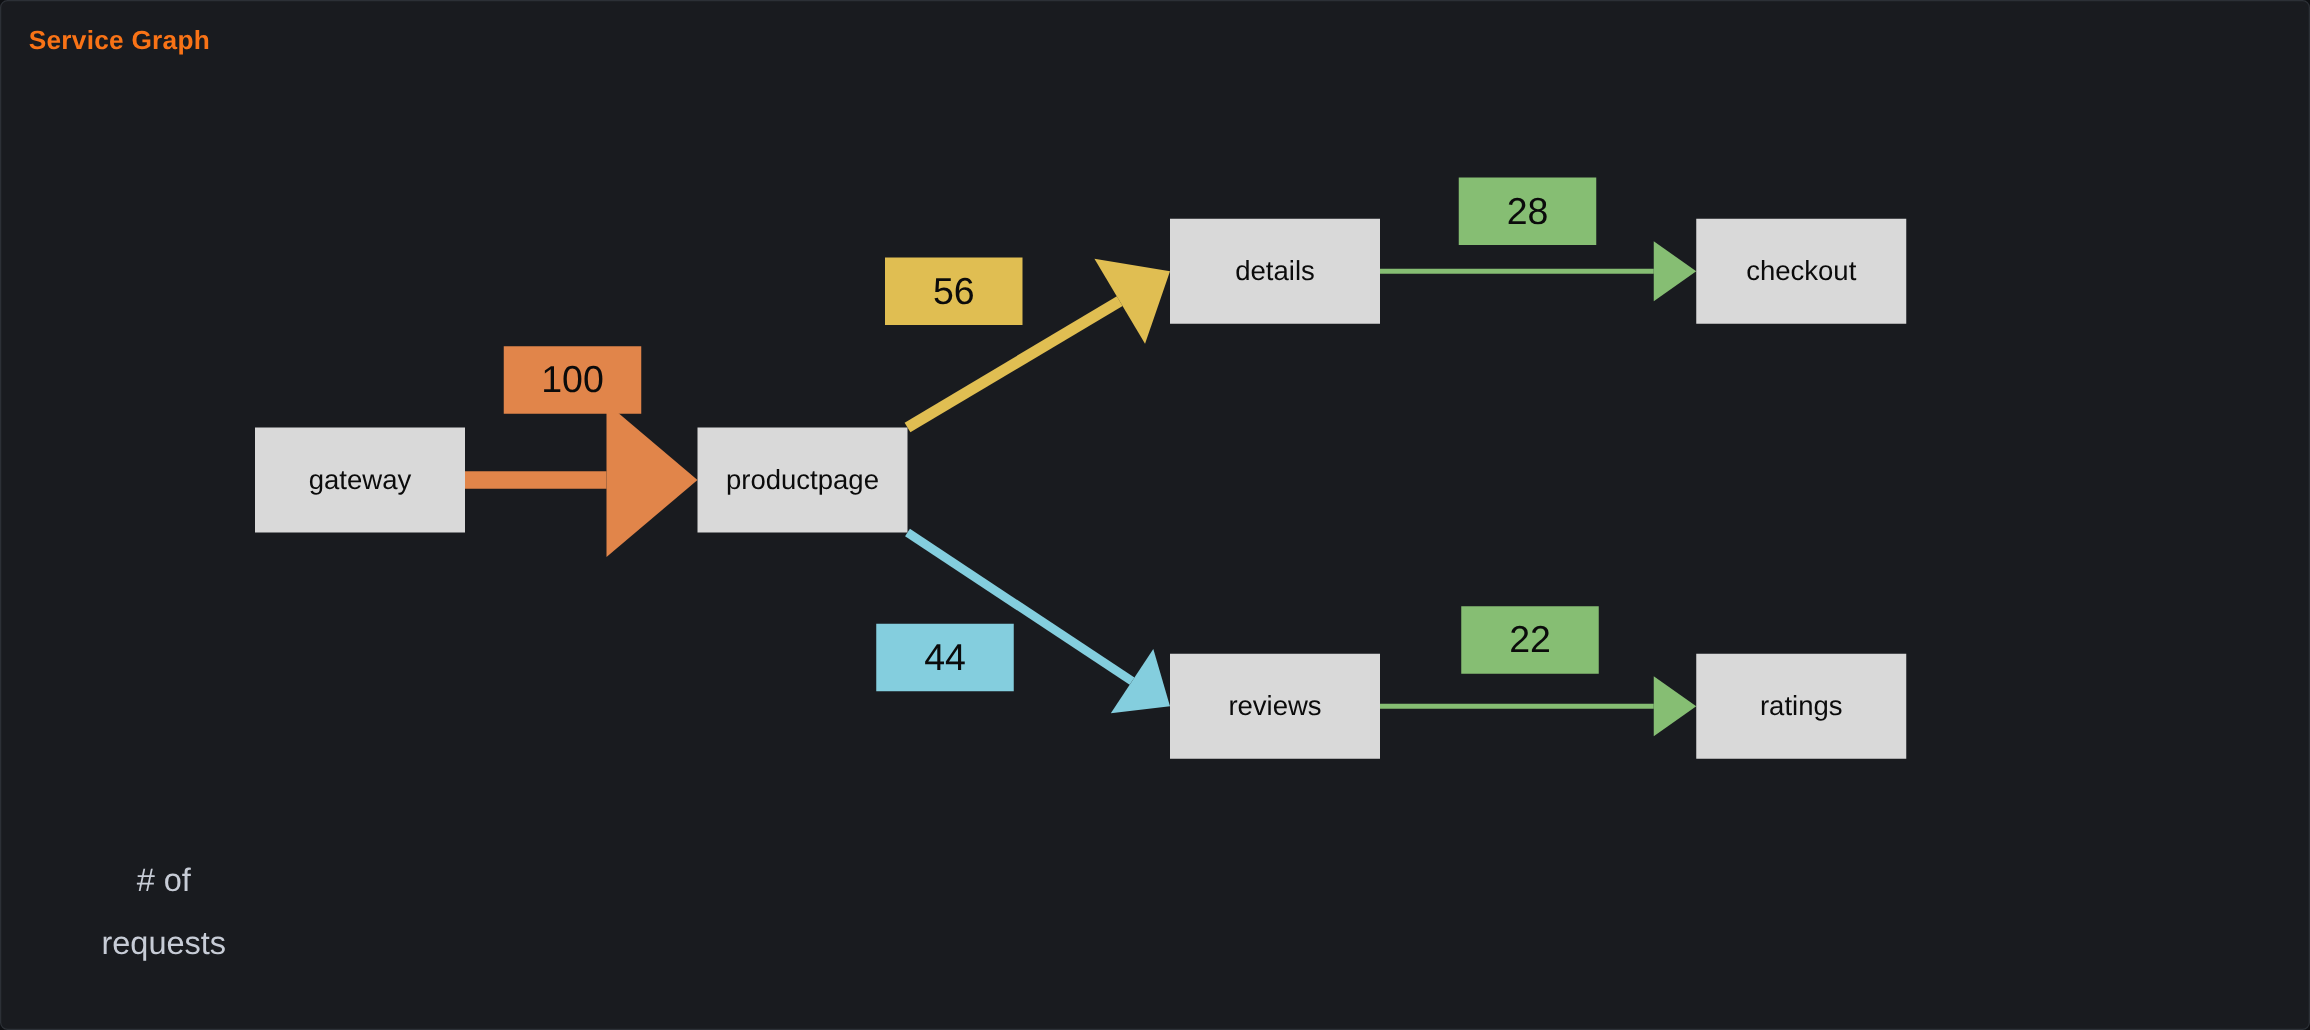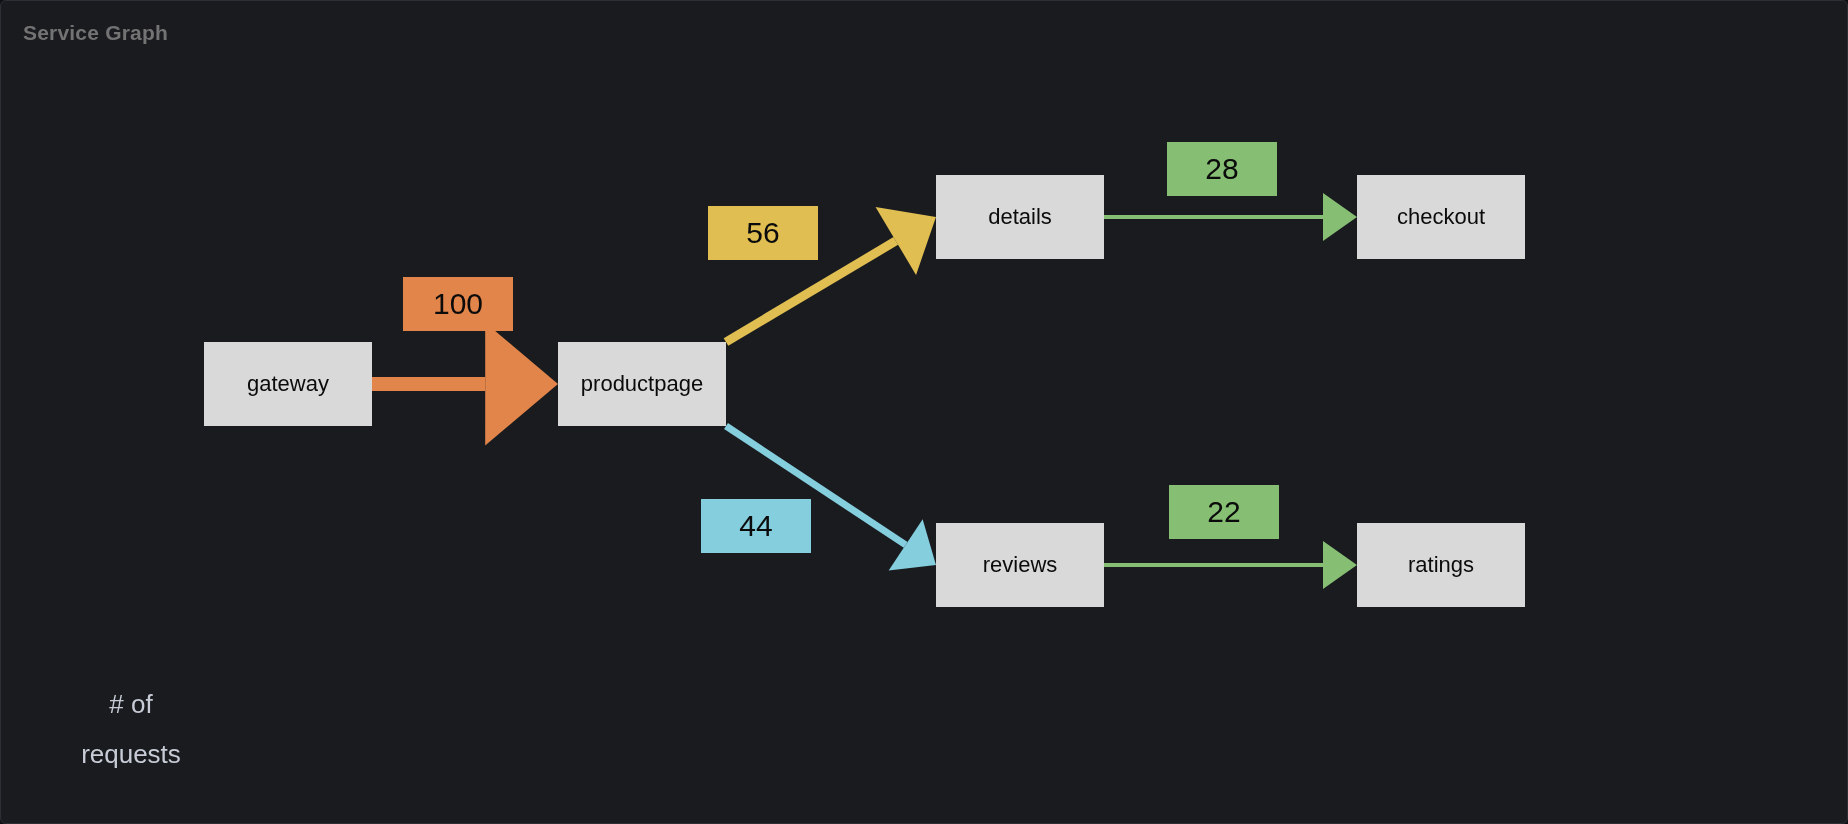--- a/index.html
+++ b/index.html
@@ -25,21 +25,21 @@
     border-radius: 6px;
     overflow: hidden;
   }
 
   #panel-title {
     position: absolute;
     left: 22px;
     top: 20px;
     font-size: 21px;
     font-weight: bold;
-    color: #737373;
+    color: #f97316;
     letter-spacing: 0.2px;
     white-space: nowrap;
   }
 
   #graph-canvas {
     position: absolute;
     left: 0;
     top: 0;
     width: 1848px;
     height: 824px;

